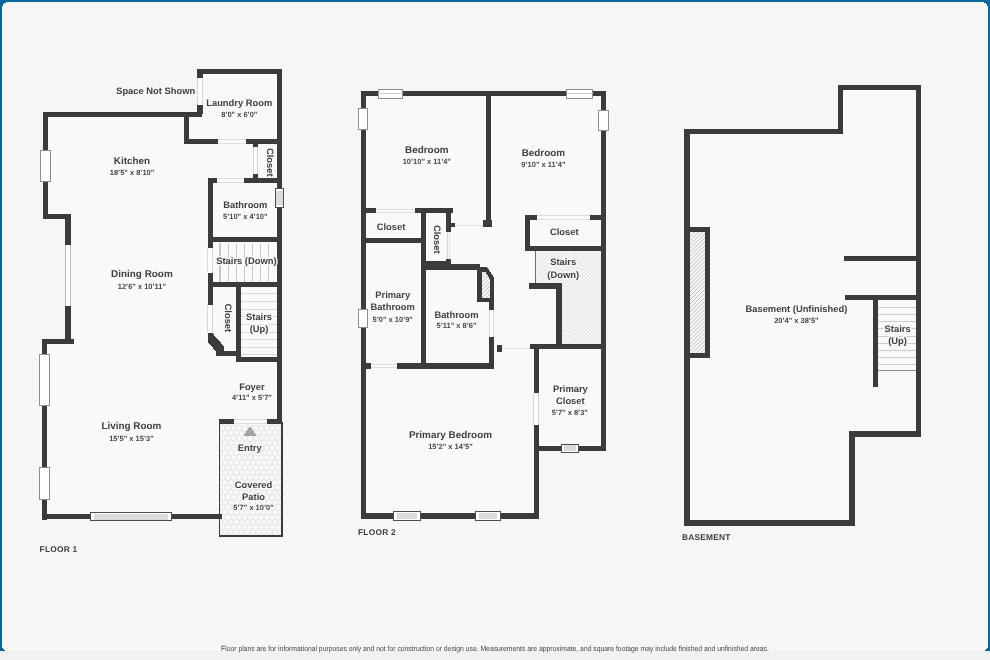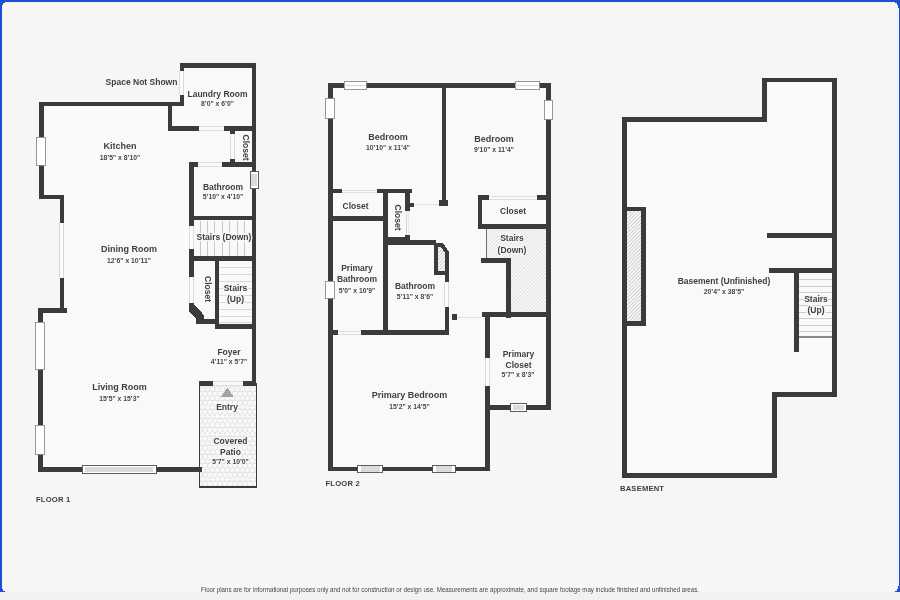--- a/index.html
+++ b/index.html
@@ -1,16 +1,16 @@
 <!DOCTYPE html>
 <html><head>
 <meta charset="utf-8">
 <style>
 html,body{margin:0;padding:0;background:#ffffff;}
-#page{position:relative;-webkit-font-smoothing:antialiased;width:900px;height:600px;background:#1d4ed8;font-family:"Liberation Sans",sans-serif;}
+#page{position:relative;-webkit-font-smoothing:antialiased;width:900px;height:600px;background:#0369a1;font-family:"Liberation Sans",sans-serif;}
 text{font-family:"Liberation Sans",sans-serif;fill:#3f3f3f;}
 .rn{font-size:9px;font-weight:bold;}
 .rs{font-size:8.5px;font-weight:bold;}
 .dm{font-size:6.8px;font-weight:bold;fill:#474747;}
 .hl{stroke:#f6f6f5;stroke-width:2.8px;paint-order:stroke;stroke-linejoin:round;}
 .fl{font-size:7.6px;font-weight:bold;letter-spacing:.2px;fill:#3d3d3d;}
 </style>
 </head>
 <body>
 <div id="page">

